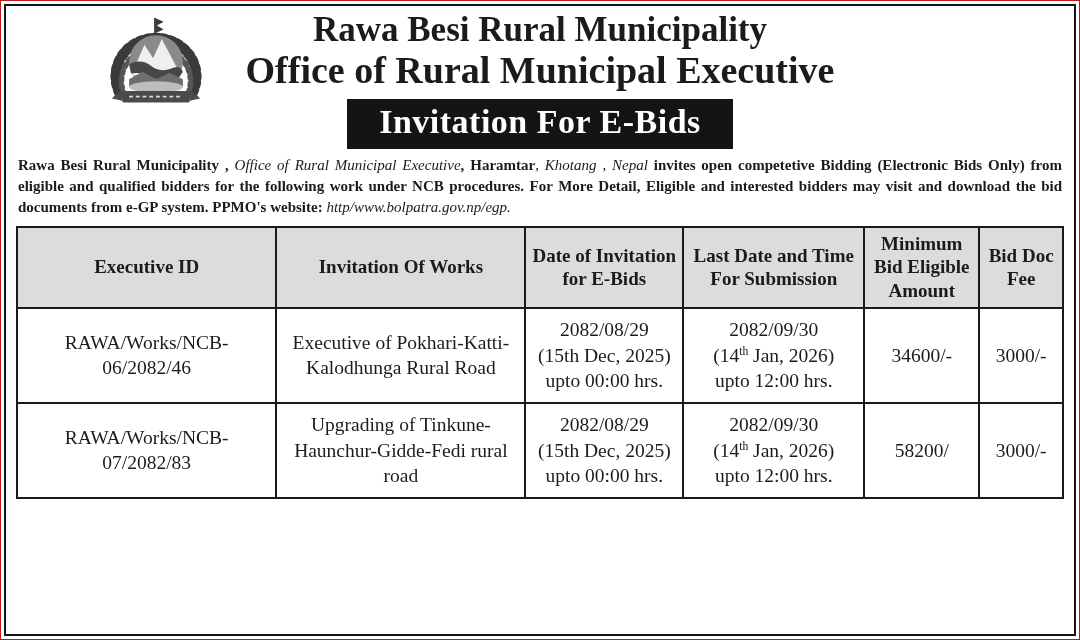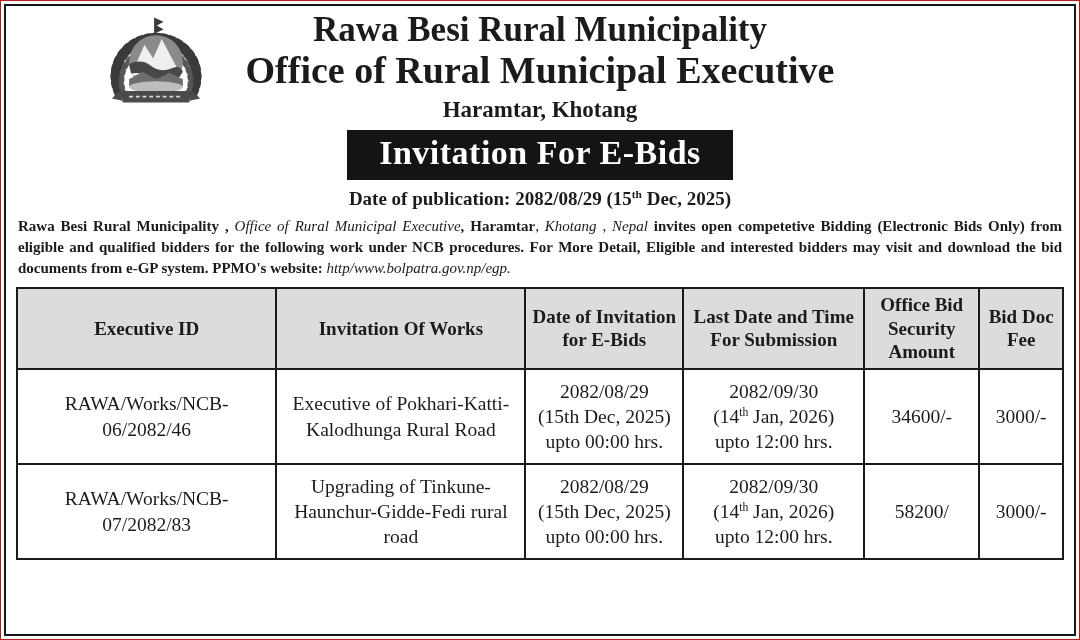--- a/index.html
+++ b/index.html
@@ -71,47 +71,45 @@
         <polygon points="22,78 98,78 94,90 26,90" fill="#4a4a4a"></polygon>
         <polygon points="22,78 14,86 24,88 26,90" fill="#4a4a4a"></polygon>
         <polygon points="98,78 106,86 96,88 94,90" fill="#4a4a4a"></polygon>
         <line x1="32" y1="84" x2="88" y2="84" stroke="#d9d9d9" stroke-width="2" stroke-dasharray="4 3"></line>
       </svg>
     </div>
 
     <div class="head">
       <h1>Rawa Besi Rural Municipality</h1>
       <h2>Office of Rural Municipal Executive</h2>
-      <div class="addr">Haramtar, Khotang</div>
     </div>
 
     <div class="banner">
       <span>Invitation For E-Bids</span>
     </div>
 
-    <div class="pubdate"><span>Date of publication: 2082/08/29 (15</span><sup>th</sup><span> Dec, 2025)</span></div>
 
     <p class="notice"><span>Rawa Besi Rural Municipality , </span><span class="it">Office of Rural Municipal Executive</span><span>, Haramtar</span><span class="it">, Khotang , Nepal </span><span>invites open competetive Bidding (Electronic Bids Only) from eligible and qualified bidders for the following work under NCB procedures. For More Detail, Eligible and interested bidders may visit and download the bid documents from e-GP system. PPMO's website: </span><span class="it">http/www.bolpatra.gov.np/egp.</span></p>
 
     <table>
       <colgroup>
         <col style="width:24.8%">
           <col style="width:23.8%">
           <col style="width:15.1%">
         <col style="width:17.3%">
           <col style="width:11.0%">
           <col style="width:8.0%">
       </colgroup>
       <thead>
         <tr>
           <th>Executive ID</th>
           <th>Invitation Of Works</th>
           <th>Date of Invitation for E-Bids</th>
           <th>Last Date and Time For Submission</th>
-          <th>Office Bid Security Amount</th>
+          <th>Minimum Bid Eligible Amount</th>
           <th>Bid Doc Fee</th>
         </tr>
       </thead>
       <tbody>
         <tr>
           <td>RAWA/Works/NCB-06/2082/46</td>
           <td>Executive of Pokhari-Katti-Kalodhunga Rural Road</td>
           <td>
             <div>2082/08/29</div>
             <div>(15th Dec, 2025)</div>

